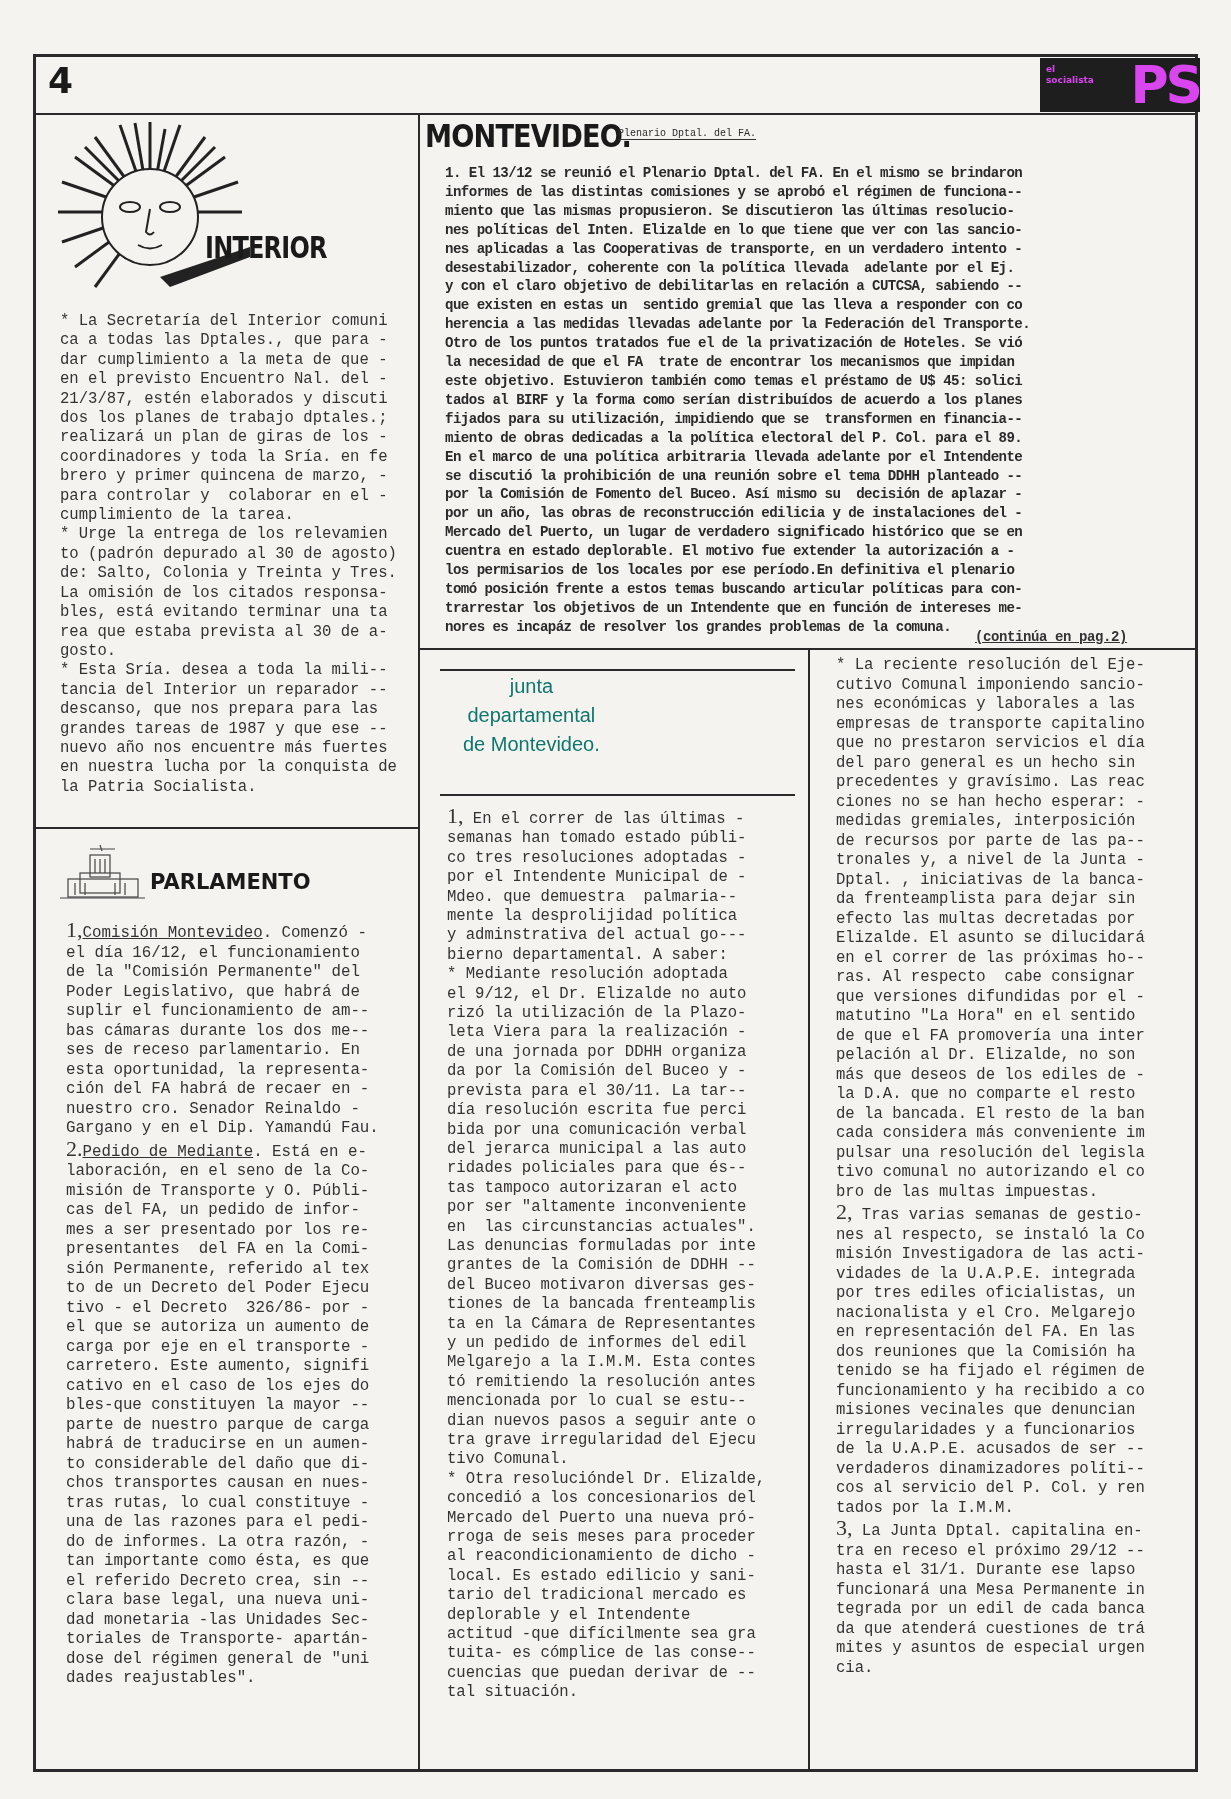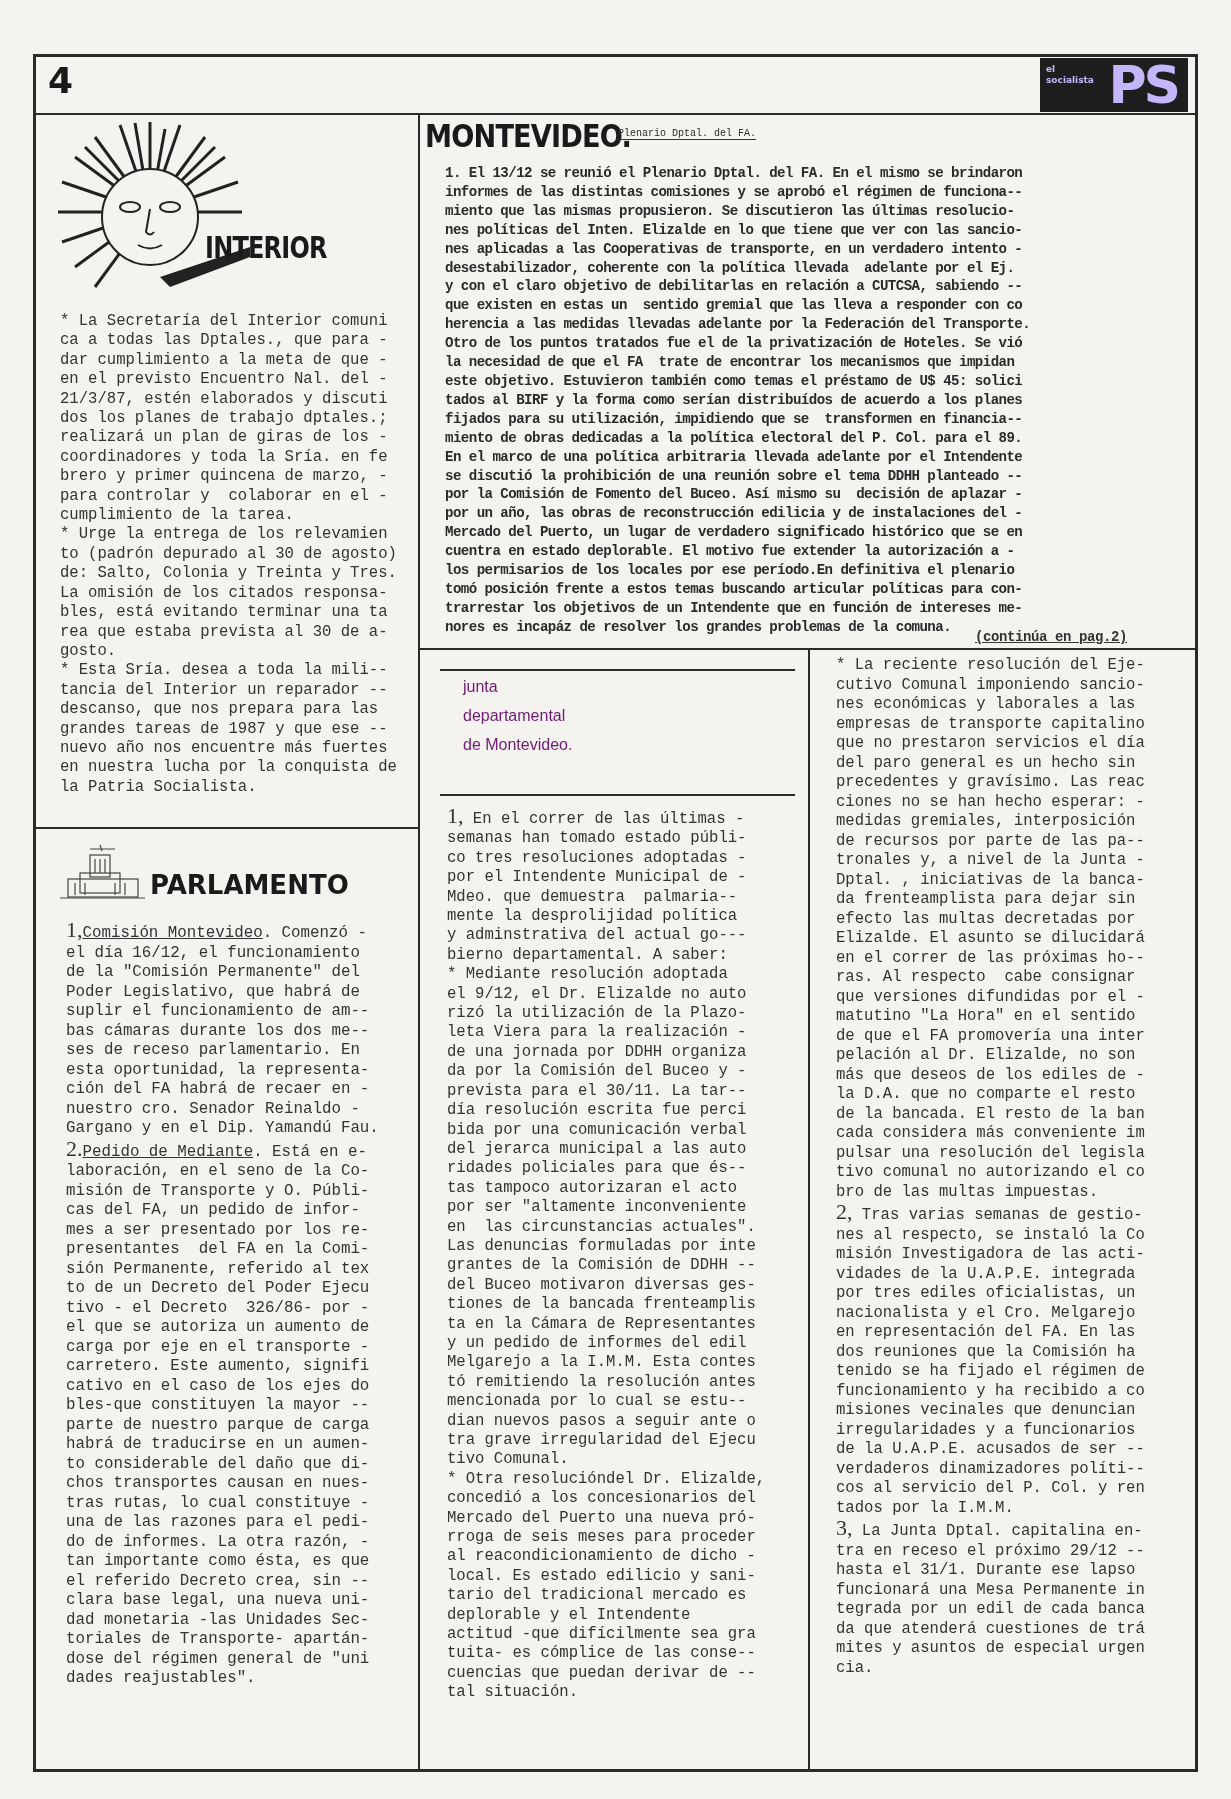--- a/index.html
+++ b/index.html
@@ -5,32 +5,32 @@
   html, body { margin:0; padding:0; }
   body {
     width:1231px; height:1799px; background:#f4f3f0; position:relative;
     font-family:"Liberation Mono","DejaVu Sans Mono",monospace; color:#2b2b2b;
     overflow:hidden;
   }
   .frame { position:absolute; left:33px; top:54px; width:1165px; height:1718px; border:3px solid #2a2a2a; box-sizing:border-box; }
   .hline { position:absolute; background:#2a2a2a; }
   .vline { position:absolute; background:#2a2a2a; }
   .page-num { position:absolute; left:48px; top:60px; font-family:"DejaVu Sans",sans-serif; font-weight:900; font-size:36px; color:#1a1a1a; }
-  .logo { position:absolute; left:1040px; top:58px; width:148px; height:54px; background:#1e1e1e; color:#c4b5fd;
-    font-family:"DejaVu Sans",sans-serif; font-weight:900; font-size:52px; line-height:54px; text-align:right; padding-right:10px; box-sizing:border-box; letter-spacing:-3px; }
+  .logo { position:absolute; left:1040px; top:58px; width:160px; height:54px; background:#1e1e1e; color:#d946ef;
+    font-family:"DejaVu Sans",sans-serif; font-weight:900; font-size:52px; line-height:54px; text-align:right; padding-right:0; box-sizing:border-box; letter-spacing:-3px; }
   .logo .small { position:absolute; left:6px; top:6px; font-size:9px; letter-spacing:0; line-height:11px; text-align:left; font-weight:700; }
   .col-text { position:absolute; font-size:16.2px; line-height:19.6px; white-space:pre; color:#333; }
   .heading-block { position:absolute; font-family:"DejaVu Sans",sans-serif; font-weight:900; color:#1a1a1a; }
   .sun { position:absolute; left:50px; top:117px; width:200px; height:180px; }
   .interior-title { left:205px; top:230px; font-size:30px; letter-spacing:-1px; transform:scaleX(0.8); transform-origin:left; }
   .montevideo-title { left:425px; top:117px; font-size:32px; letter-spacing:-1px; transform:scaleX(0.85); transform-origin:left; }
   .plenario { position:absolute; left:618px; top:128px; font-size:10px; border-bottom:1.5px solid #333; font-family:"Liberation Mono",monospace; }
-  .parl-title { left:150px; top:870px; font-size:26px; }
+  .parl-title { left:150px; top:870px; font-size:21px; }
   .building { position:absolute; left:60px; top:843px; width:85px; height:60px; }
-  .junta { position:absolute; left:463px; top:672px; font-family:"Liberation Sans",sans-serif; font-size:16px; line-height:29px; color:#701a75; font-weight:500; }
+  .junta { position:absolute; left:463px; top:672px; font-family:"Liberation Sans",sans-serif; font-size:20px; line-height:29px; color:#0f766e; font-weight:500;text-align:center; }
   .num-big { font-family:"Liberation Serif",serif; font-size:22px; }
   u { text-decoration:underline; }
 </style>
 </head>
 <body>
 
 <div class="frame"></div>
 
 <div class="hline" style="left:33px; top:113px; width:1165px; height:2px;"></div>
 

